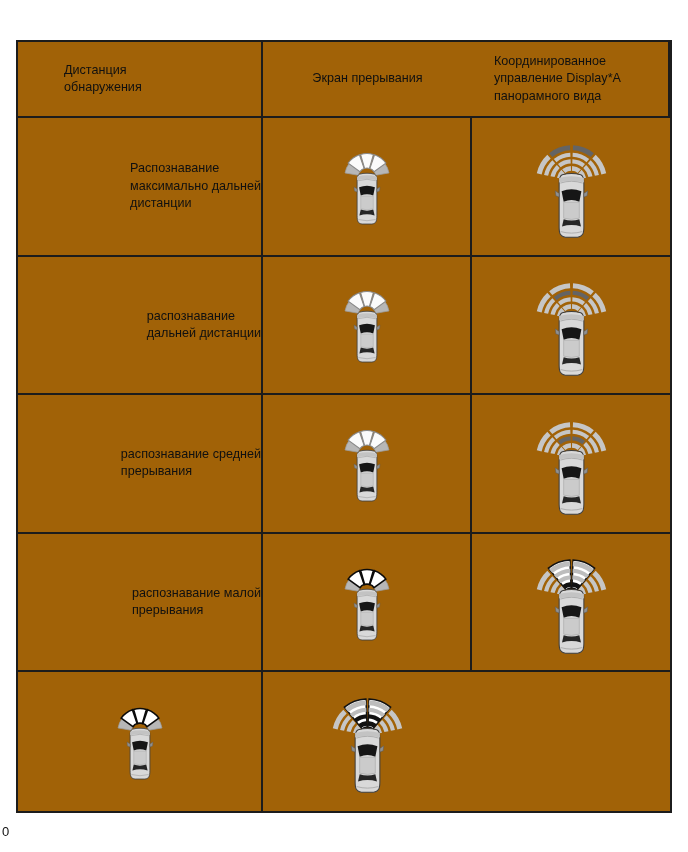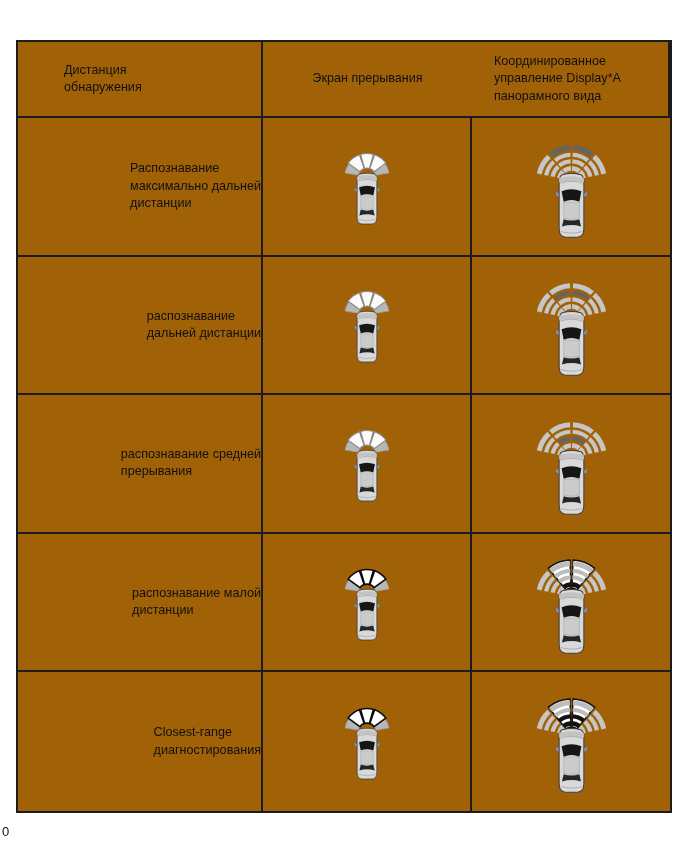--- a/index.html
+++ b/index.html
@@ -216,21 +216,21 @@
             <path d="M -9.6,17.5 Q 0,13.5 9.6,17.5 L 7.6,27.5 Q 0,24.5 -7.6,27.5 Z" fill="#161616" stroke="none" stroke-width="0"></path>
             <path d="M -7.6,28 L 7.6,28 L 7.6,43.5 Q 0,46 -7.6,43.5 Z" fill="#cbcbcb" stroke="#9e9e9e" stroke-width="0.5"></path>
             <path d="M -7.6,44.5 Q 0,47 7.6,44.5 L 9.2,51.5 Q 0,49 -9.2,51.5 Z" fill="#262626" stroke="none" stroke-width="0"></path>
             <path d="M -10.5,56.5 Q 0,59.5 10.5,56.5" fill="none" stroke="#9e9e9e" stroke-width="0.7"></path>
           </g>
         </svg>
     </div>
 
     <div class="cell lbl pad-lg">
       <span class="txt">распознавание малой
-дистанции</span>
+прерывания</span>
     </div>
     <div class="cell">
       <svg width="78" height="97" viewBox="0 0 80 100">
           <path d="M17.35,36.01 A23,23 0 0 1 21.88,25.84 L32.91,34.46 A9,9 0 0 0 31.14,38.44 Z" fill="#b7b7b7" stroke="#9c9c9c" stroke-width="0.8"></path>
           <path d="M58.12,25.84 A23,23 0 0 1 62.65,36.01 L48.86,38.44 A9,9 0 0 0 47.09,34.46 Z" fill="#b7b7b7" stroke="#9c9c9c" stroke-width="0.8"></path>
           <path d="M20.58,25.89 A24,24 0 0 1 32.19,17.31 L37.07,31.49 A9,9 0 0 0 32.72,34.71 Z" fill="#ffffff" stroke="#0b0b0b" stroke-width="1.7"></path>
           <path d="M33.38,16.93 A24,24 0 0 1 46.62,16.93 L42.48,31.35 A9,9 0 0 0 37.52,31.35 Z" fill="#ffffff" stroke="#0b0b0b" stroke-width="1.7"></path>
           <path d="M47.81,17.31 A24,24 0 0 1 59.42,25.89 L47.28,34.71 A9,9 0 0 0 42.93,31.49 Z" fill="#ffffff" stroke="#0b0b0b" stroke-width="1.7"></path>
           <g transform="translate(40,36) scale(0.85)">
             <path d="M -9,1.5 C -11.5,2.5 -12,5 -12,10 L -12,52 C -12,59 -10.5,61.5 -6,62 L 6,62 C 10.5,61.5 12,59 12,52 L 12,10 C 12,5 11.5,2.5 9,1.5 C 4,0 -4,0 -9,1.5 Z" fill="#d9d9d9" stroke="#3f3f3f" stroke-width="1"></path>
@@ -272,24 +272,20 @@
             <path d="M -12,19.5 L -15.8,17 L -15.2,21.8 L -12,23 Z" fill="#909090" stroke="#5a5a5a" stroke-width="0.5"></path>
             <path d="M 12,19.5 L 15.8,17 L 15.2,21.8 L 12,23 Z" fill="#909090" stroke="#5a5a5a" stroke-width="0.5"></path>
             <path d="M -9.6,17.5 Q 0,13.5 9.6,17.5 L 7.6,27.5 Q 0,24.5 -7.6,27.5 Z" fill="#161616" stroke="none" stroke-width="0"></path>
             <path d="M -7.6,28 L 7.6,28 L 7.6,43.5 Q 0,46 -7.6,43.5 Z" fill="#cbcbcb" stroke="#9e9e9e" stroke-width="0.5"></path>
             <path d="M -7.6,44.5 Q 0,47 7.6,44.5 L 9.2,51.5 Q 0,49 -9.2,51.5 Z" fill="#262626" stroke="none" stroke-width="0"></path>
             <path d="M -10.5,56.5 Q 0,59.5 10.5,56.5" fill="none" stroke="#9e9e9e" stroke-width="0.7"></path>
           </g>
         </svg>
     </div>
 
-    <div class="cell lbl lr">
-      <span class="txt">Closest-range
-диагностирования</span>
-    </div>
     <div class="cell lr">
       <svg width="78" height="97" viewBox="0 0 80 100">
           <path d="M17.35,36.01 A23,23 0 0 1 21.88,25.84 L32.91,34.46 A9,9 0 0 0 31.14,38.44 Z" fill="#b7b7b7" stroke="#9c9c9c" stroke-width="0.8"></path>
           <path d="M58.12,25.84 A23,23 0 0 1 62.65,36.01 L48.86,38.44 A9,9 0 0 0 47.09,34.46 Z" fill="#b7b7b7" stroke="#9c9c9c" stroke-width="0.8"></path>
           <path d="M20.58,25.89 A24,24 0 0 1 32.19,17.31 L37.07,31.49 A9,9 0 0 0 32.72,34.71 Z" fill="#ffffff" stroke="#0b0b0b" stroke-width="1.7"></path>
           <path d="M33.38,16.93 A24,24 0 0 1 46.62,16.93 L42.48,31.35 A9,9 0 0 0 37.52,31.35 Z" fill="#ffffff" stroke="#0b0b0b" stroke-width="1.7"></path>
           <path d="M47.81,17.31 A24,24 0 0 1 59.42,25.89 L47.28,34.71 A9,9 0 0 0 42.93,31.49 Z" fill="#ffffff" stroke="#0b0b0b" stroke-width="1.7"></path>
           <g transform="translate(40,36) scale(0.85)">
             <path d="M -9,1.5 C -11.5,2.5 -12,5 -12,10 L -12,52 C -12,59 -10.5,61.5 -6,62 L 6,62 C 10.5,61.5 12,59 12,52 L 12,10 C 12,5 11.5,2.5 9,1.5 C 4,0 -4,0 -9,1.5 Z" fill="#d9d9d9" stroke="#3f3f3f" stroke-width="1"></path>
             <path d="M -12,4.5 Q 0,1 12,4.5 L 12,9 Q 0,5.5 -12,9 Z" fill="#c3c3c3" stroke="none" stroke-width="0"></path>

